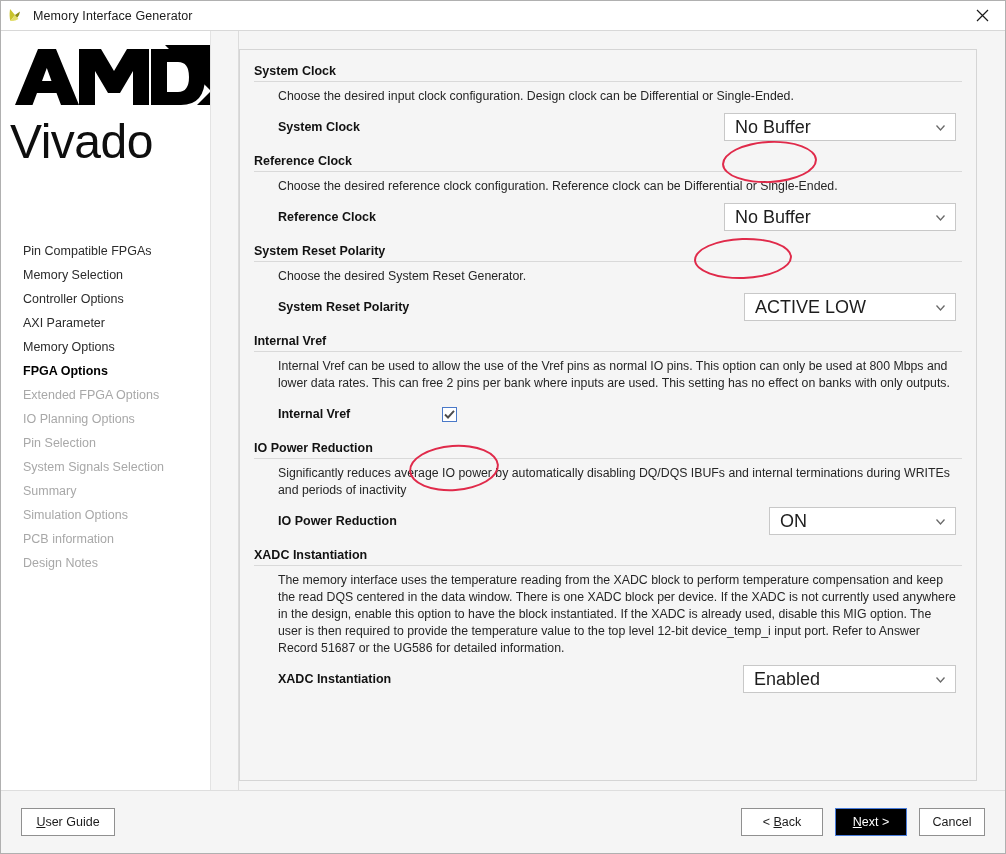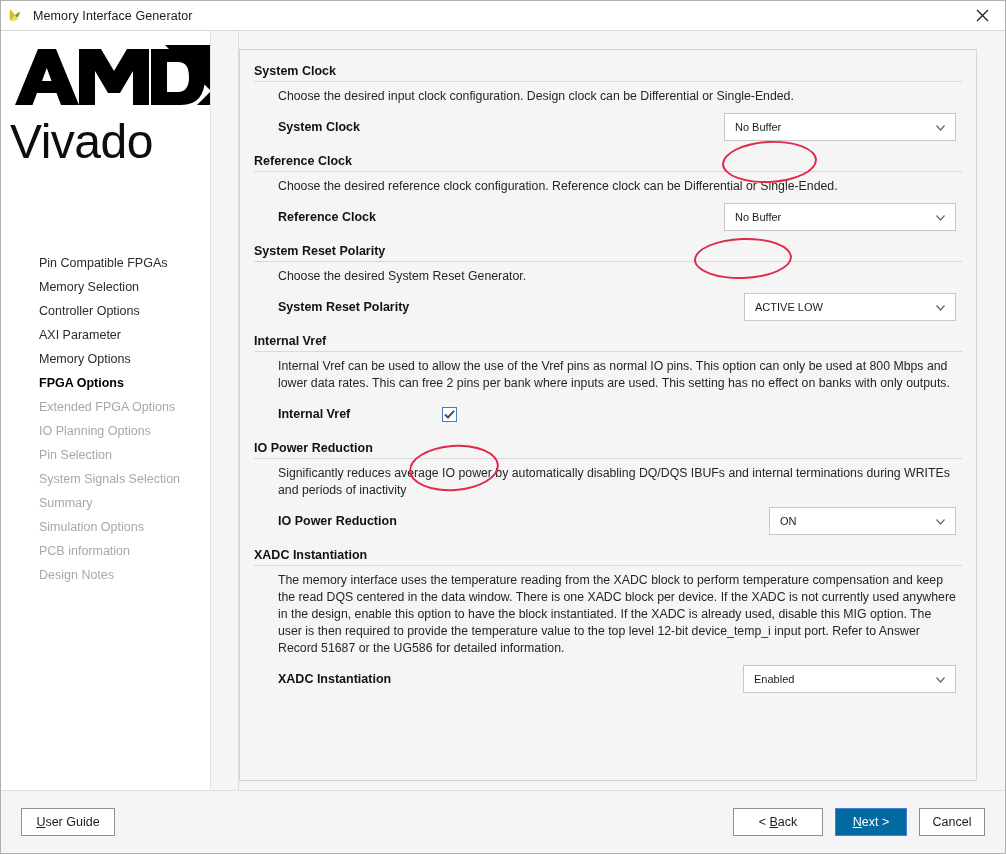--- a/index.html
+++ b/index.html
@@ -58,21 +58,21 @@
     overflow: hidden;
   }
   #amd-logo { position: absolute; left: 12px; top: 12px; }
   #vivado-word {
     position: absolute; left: 9px; top: 87px;
     font-family: "Liberation Sans", sans-serif;
     font-size: 48px; font-weight: 400; color: #0e0e0e;
     letter-spacing: -0.5px; line-height: 48px; text-decoration: underline;
   }
   #nav {
-    position: absolute; top: 208px; left: 16px; width: 210px; margin-top: 12px;
+    position: absolute; top: 208px; left: 0; width: 210px;
   }
   .nav-item {
     font-size: 12.5px;
     color: #2b2b2b;
     padding: 0 0 0 22px;
     height: 24px; line-height: 24px;
     white-space: nowrap;
     cursor: pointer;
   }
   .nav-item.current { font-weight: bold; color: #000; }
@@ -118,21 +118,21 @@
 
   
   .combo {
     height: 28px; background: #ffffff;
     border: 1px solid #c8c8c8;
     display: flex; align-items: center;
     padding: 0 8px 0 10px;
     cursor: pointer;
     position: relative;
   }
-  .combo-val { font-size: 11px; color: #1d1d1d; flex: 1; white-space: nowrap; }
+  .combo-val { font-size: 18px; color: #1d1d1d; flex: 1; white-space: nowrap; }
   .chev { width: 13px; height: 13px; flex: none; }
 
   
   .w-sysclk  { width: 232px; }
   .w-refclk  { width: 232px; }
   .w-reset   { width: 212px; justify-content: flex-end; }
   .w-iopower { width: 187px; }
   .w-xadc    { width: 213px; }
 
   
@@ -168,22 +168,22 @@
   .btn {
     height: 28px;
     background: #ffffff;
     border: 1px solid #909090;
     font-size: 12.5px; color: #1b1b1b;
     display: flex; align-items: center; justify-content: center;
     cursor: pointer;
     padding: 0 12px;
   }
   #btn-userguide { width: 94px; }
-  #btn-back { width: 90px; }
-  #btn-next { width: 72px; background: #0369a1; border-color: #4a7ddb; color: #ffffff; }
+  #btn-back { width: 82px; }
+  #btn-next { width: 72px; background: #000000; border-color: #4a7ddb; color: #ffffff; }
   #btn-cancel { width: 66px; }
   .btn + .btn { margin-left: 12px; }
   #footer .spacer { flex: 1; }
   .mn { text-decoration: underline; }
 </style>
 </head>
 <body>
 
 <div id="window">
 

